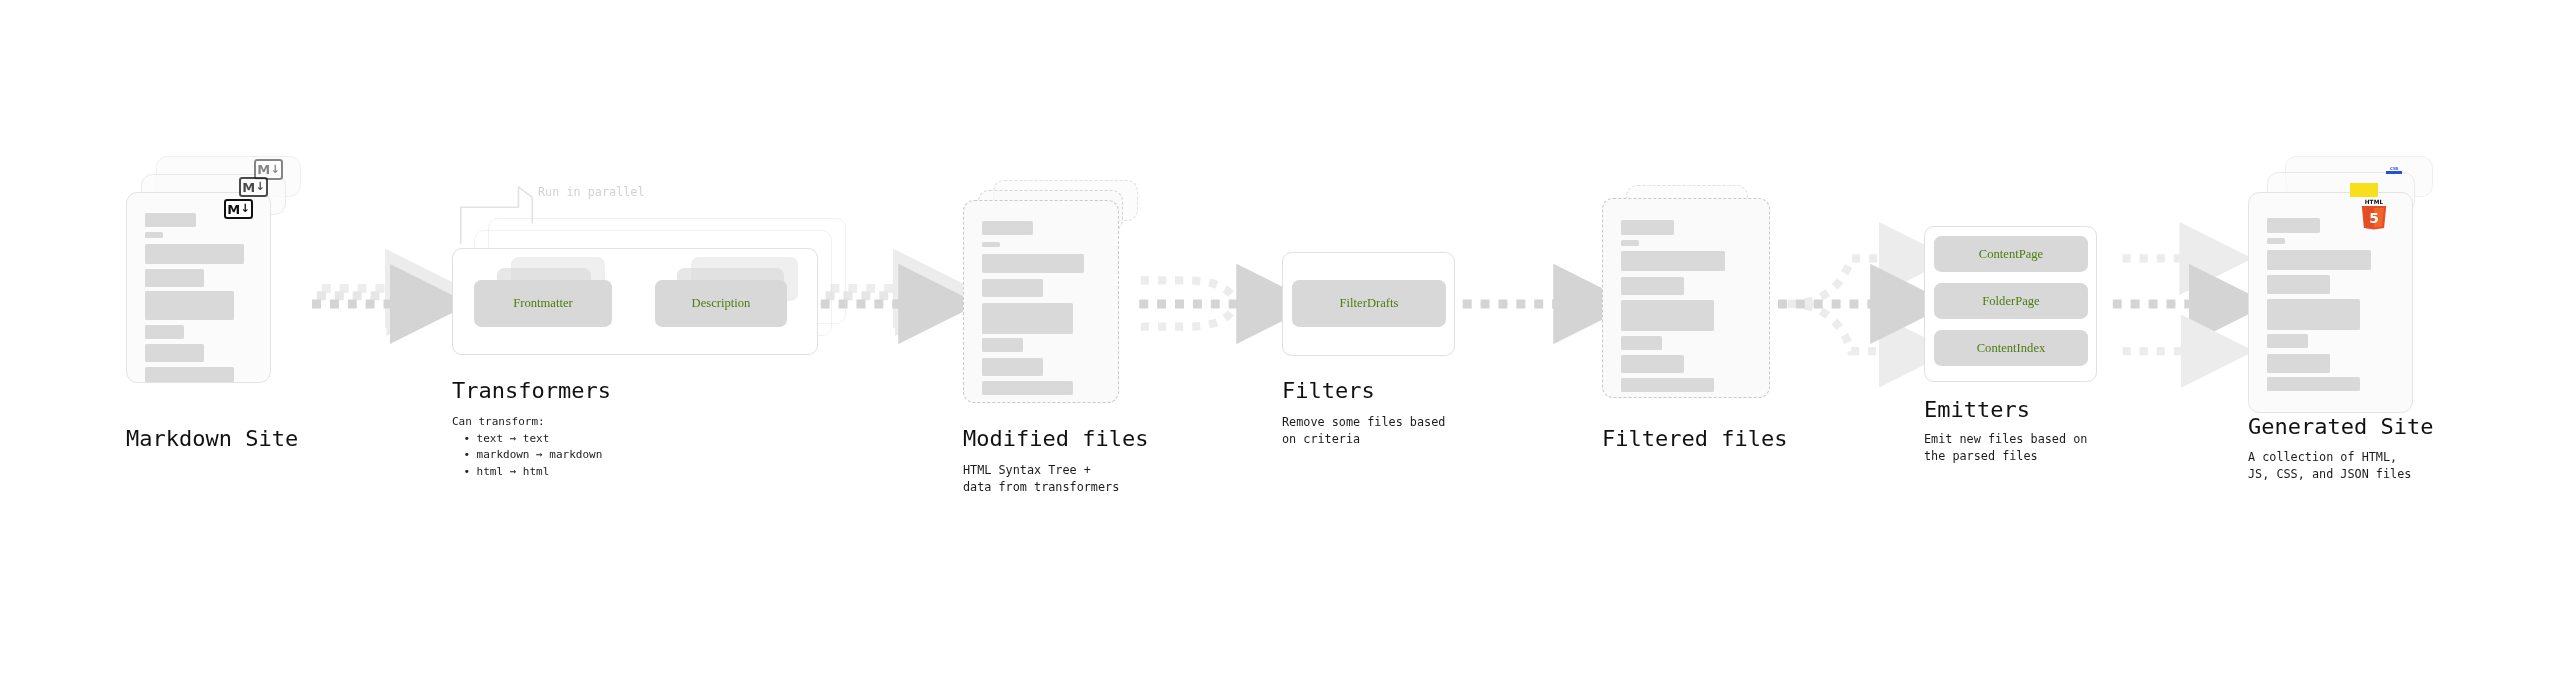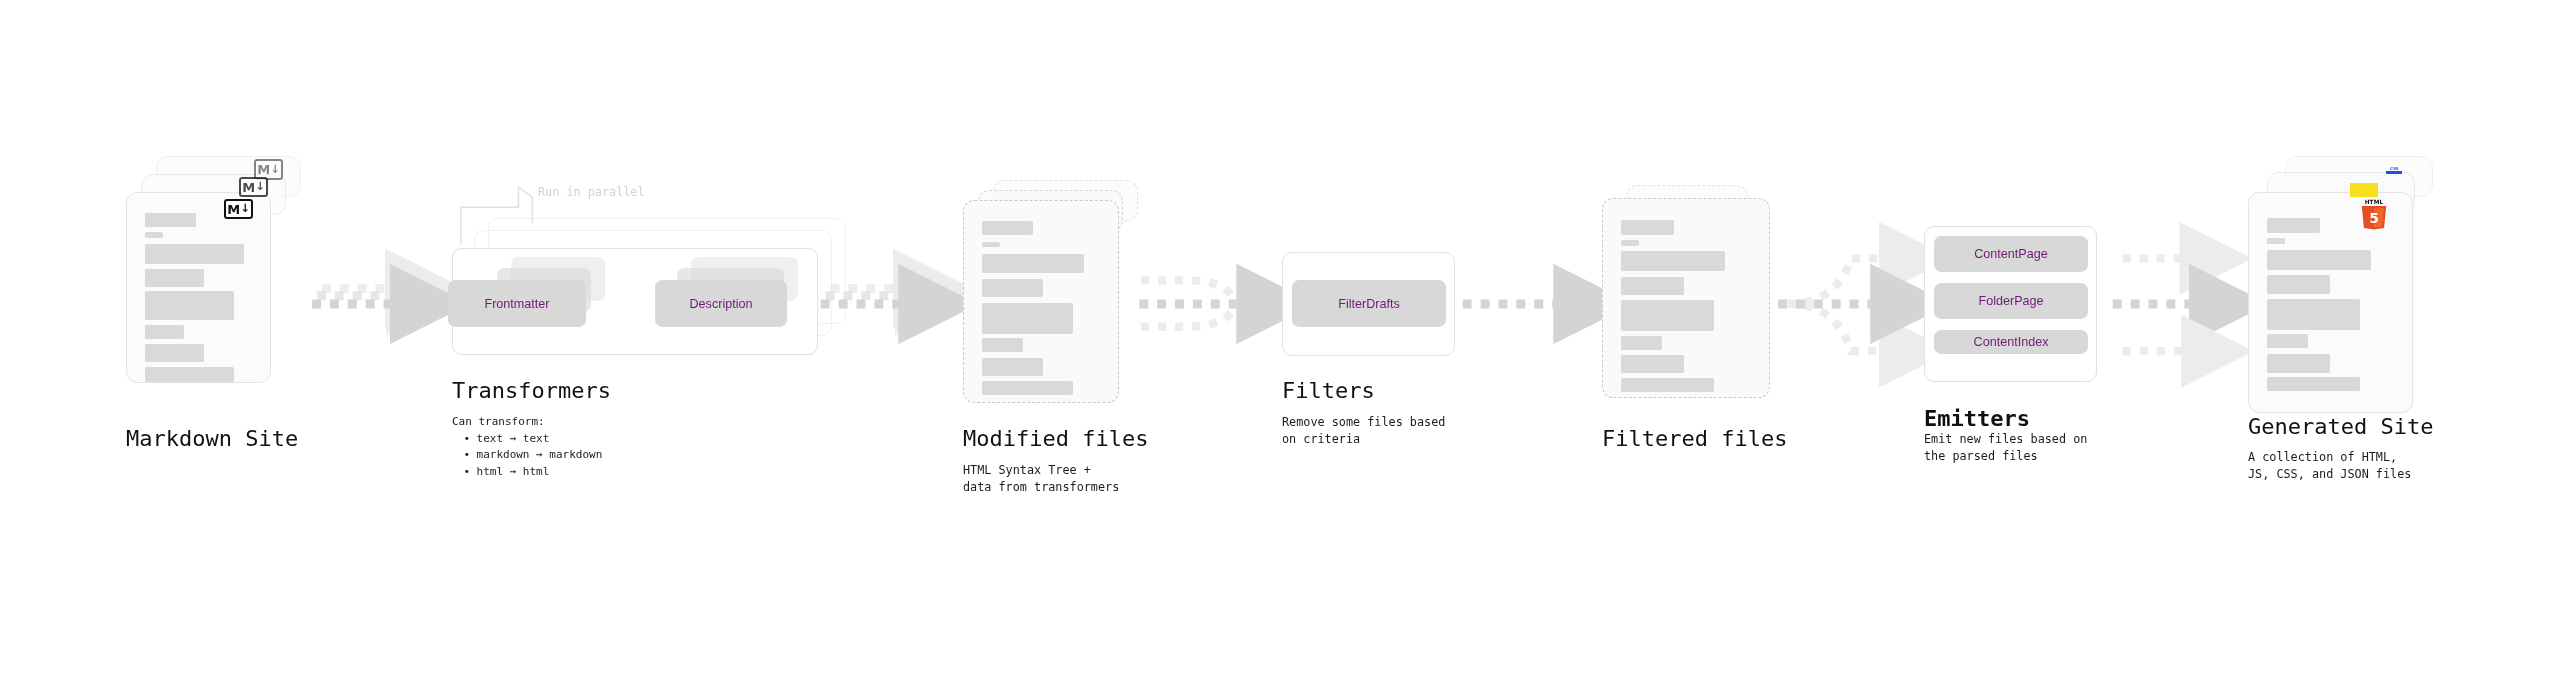--- a/index.html
+++ b/index.html
@@ -75,24 +75,24 @@
   }
   .groupbox.ghost { opacity: 0.45; background: transparent; }
 
   .pill {
     position: absolute;
     background: #d8d8d8;
     border-radius: 7.3px;
     display: flex;
     align-items: center;
     justify-content: center;
-    color: #701a75;
+    color: #4d7c0f;
     font-size: 12.6px;
     white-space: nowrap;
-    font-family: Liberation Sans, sans-serif;
+    font-family: Liberation Serif, serif;
   }
   .pill.ghost { opacity: 0.4; }
   .pill.ghost2 { opacity: 0.62; }
 
   
   .title {
     position: absolute;
     font-size: 22px;
     color: #111;
     white-space: nowrap;
@@ -222,21 +222,21 @@
   </div>
   <div class="title" style="left:126px; top:426px;">Markdown Site</div>
 
   <div class="node">
     <div class="groupbox ghost" style="left:488px; top:218px; width:358px; height:106px;"></div>
     <div class="groupbox ghost" style="left:474px; top:230px; width:358px; height:106px;"></div>
     <div class="groupbox" style="left:452px; top:248px; width:366px; height:107px;"></div>
 
     <div class="pill ghost" style="left:511px; top:257px; width:94px; height:44px;"></div>
     <div class="pill ghost2" style="left:497px; top:268px; width:94px; height:44px;"></div>
-    <div class="pill" style="left:448px; top:280px; width:138px; height:47px;">
+    <div class="pill" style="left:474px; top:280px; width:138px; height:47px;">
       <span>Frontmatter</span>
     </div>
 
     <div class="pill ghost" style="left:691px; top:257px; width:107px; height:44px;"></div>
     <div class="pill ghost2" style="left:677px; top:268px; width:107px; height:44px;"></div>
     <div class="pill" style="left:655px; top:280px; width:132px; height:47px;">
       <span>Description</span>
     </div>
 
     <div class="parallel-label" style="left:538px; top:185px;">Run in parallel</div>
@@ -295,25 +295,25 @@
   <div class="title" style="left:1602px; top:426px;">Filtered files</div>
 
   <div class="node">
     <div class="groupbox" style="left:1924px; top:226px; width:173px; height:156px;"></div>
     <div class="pill" style="left:1934px; top:236px; width:154px; height:36px;">
       <span>ContentPage</span>
     </div>
     <div class="pill" style="left:1934px; top:283px; width:154px; height:36px;">
       <span>FolderPage</span>
     </div>
-    <div class="pill" style="left:1934px; top:330px; width:154px; height:24px;">
+    <div class="pill" style="left:1934px; top:330px; width:154px; height:36px;">
       <span>ContentIndex</span>
     </div>
   </div>
-  <div class="title" style="left:1924px; top:406px;font-weight:bold;">Emitters</div>
+  <div class="title" style="left:1924px; top:397px;">Emitters</div>
   <div class="subtitle" style="left:1924px; top:431px;">Emit new files based on
 the parsed files</div>
 
   <div class="card-stack node" style="left:2248px; top:156px;">
     <div class="card ghost1" style="left:37px; top:0px; width:148px; height:41px;"></div>
     <div class="card ghost2" style="left:18.7px; top:16.3px; width:148px; height:41px;"></div>
     <div class="card" style="left:0px; top:36px; width:165px; height:221px;">
       <div class="bar" style="left:18px; top:25px; width:53px; height:14.6px;"></div>
       <div class="bar" style="left:18px; top:45px; width:18px; height:5.7px;"></div>
       <div class="bar" style="left:18px; top:57px; width:104px; height:19.5px;"></div>

